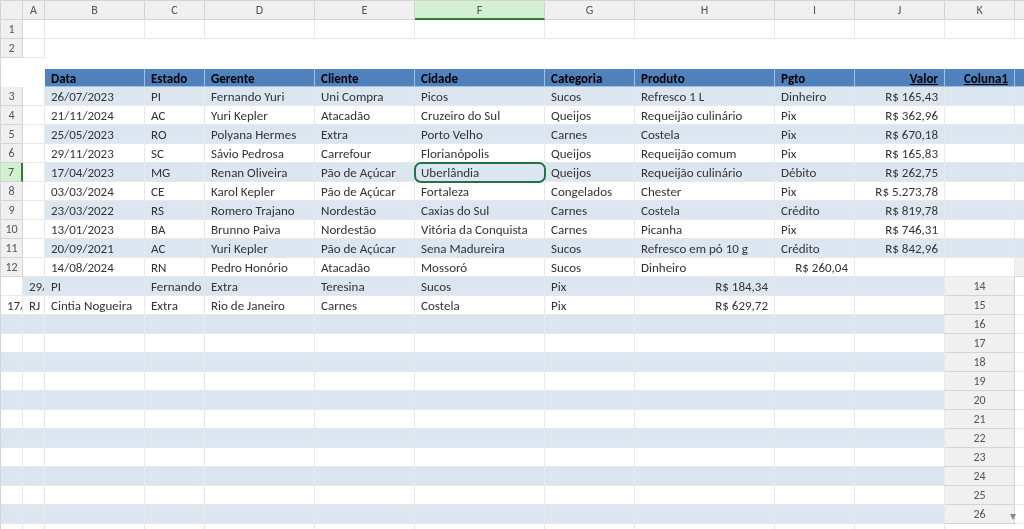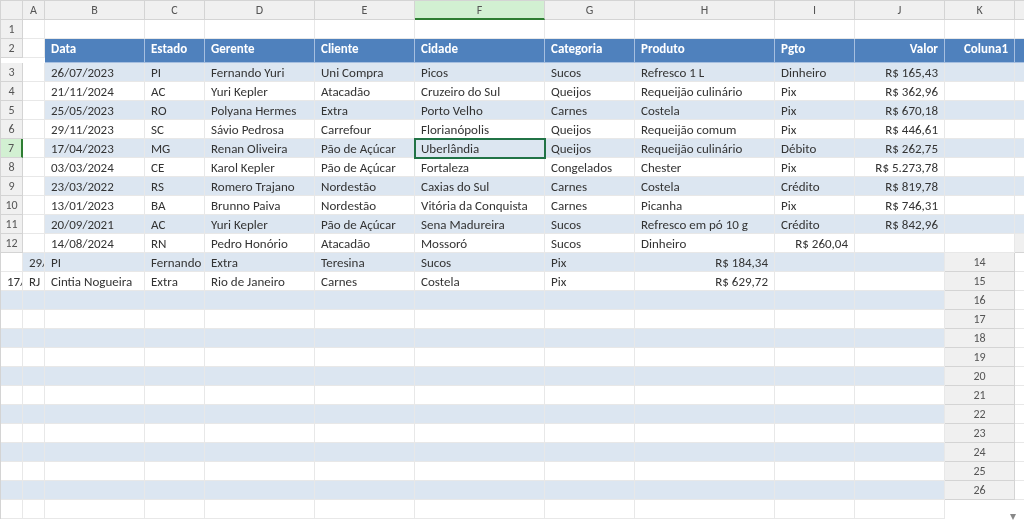--- a/index.html
+++ b/index.html
@@ -35,38 +35,40 @@
     border-bottom: 1px solid #e8e8e8;
     padding: 2px 6px;
     height: 19px;
     line-height: 15px;
     overflow: hidden;
     white-space: nowrap;
     background: #fff;
   }
   .th {
     background: #4f81bd;
-    color: #ffffff;
+    color: #000000;
     font-weight: bold;
     border-right: 1px solid #a6bfe0;
     border-bottom: 1px solid #a6bfe0;
     padding: 2px 6px;
-    height: 24px;
+    height: 18px;
     line-height: 15px;
     white-space: nowrap;
-  }
-  .th.right { text-align: right; }
+    margin-top: 30px;
+  }
+  .th.right { text-align: right; text-decoration: underline; }
   .band0 { background: #dce6f1; }
   .band1 { background: #fff; }
   .valcol { text-align: right; }
   .sel-cell {
     outline: 2px solid #217346;
     outline-offset: -1px;
     position: relative;
     z-index: 2;
+    border-radius: 6px;
   }
   .scroll-dn {
     position: fixed;
     right: 4px;
     bottom: 6px;
     width: 14px;
     height: 14px;
     color: #888;
     font-size: 12px;
     text-align: center;
@@ -157,21 +159,21 @@
     <div class="rowhdr">6</div>
     <div class="cell"></div>
     <div class="cell band1">29/11/2023</div>
     <div class="cell band1">SC</div>
     <div class="cell band1">Sávio Pedrosa</div>
     <div class="cell band1">Carrefour</div>
     <div class="cell band1">Florianópolis</div>
     <div class="cell band1">Queijos</div>
     <div class="cell band1">Requeijão comum</div>
     <div class="cell band1">Pix</div>
-    <div class="cell band1 valcol">R$ 446,61</div>
+    <div class="cell band1 valcol">R$ 165,83</div>
     <div class="cell band1"></div>
     <div class="cell band1"></div>
     <div class="rowhdr sel">7</div>
     <div class="cell"></div>
     <div class="cell band0">17/04/2023</div>
     <div class="cell band0">MG</div>
     <div class="cell band0">Renan Oliveira</div>
     <div class="cell band0">Pão de Açúcar</div>
     <div class="cell band0 sel-cell">Uberlândia</div>
     <div class="cell band0">Queijos</div>

